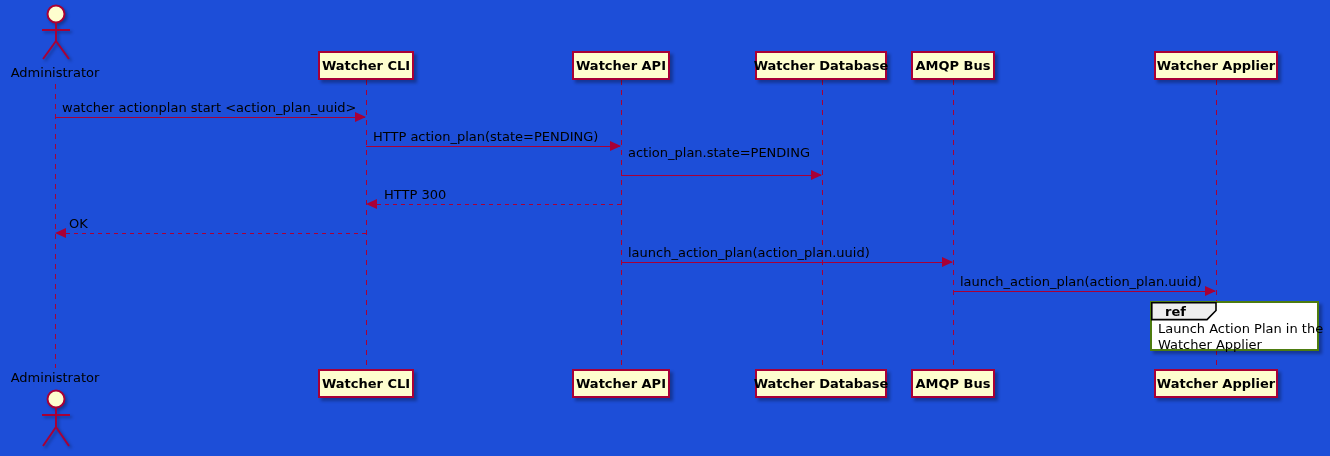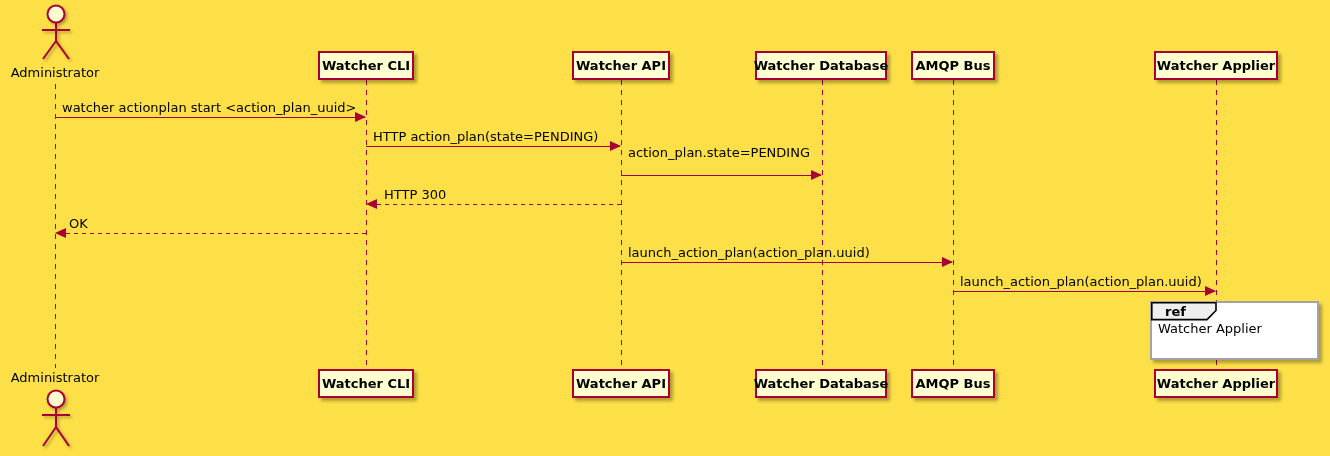--- a/index.html
+++ b/index.html
@@ -1,19 +1,19 @@
 <!DOCTYPE html>
 <html><head>
 <meta charset="utf-8">
 <style>
   html,body{margin:0;padding:0;background:#ffffff;}
   .canvas{
     position:relative;
     width:1330px;height:456px;
-    background:#fde047;
+    background:#1d4ed8;
     font-family:"DejaVu Sans","Liberation Sans",sans-serif;
     font-size:13px;color:#000;
     overflow:hidden;
   }
   .participant{
     position:absolute;height:29px;box-sizing:border-box;
     background:#FEFECE;border:2px solid #A80036;
     display:flex;align-items:center;justify-content:center;
     box-shadow:3px 3px 3px rgba(0,0,0,0.30);
     white-space:nowrap;
@@ -34,22 +34,22 @@
     position:absolute;width:0;height:0;
     border-top:5px solid transparent;border-bottom:5px solid transparent;
     border-left:11px solid #A80036;
   }
   .arrow-left{
     position:absolute;width:0;height:0;
     border-top:5px solid transparent;border-bottom:5px solid transparent;
     border-right:11px solid #A80036;
   }
   .ref-box{
-    position:absolute;left:1150px;top:301px;width:169px;height:59px;
-    box-sizing:border-box;background:#ffffff;border:2px solid #a3a3a3;
+    position:absolute;left:1150px;top:301px;width:169px;height:50px;
+    box-sizing:border-box;background:#ffffff;border:2px solid #4d7c0f;
     box-shadow:3px 3px 3px rgba(0,0,0,0.30);
   }
   .ref-tab{position:absolute;left:-1px;top:-1px;}
   .ref-tab text{font-family:"DejaVu Sans","Liberation Sans",sans-serif;font-size:13px;font-weight:bold;}
   .ref-content{position:absolute;left:6px;top:18px;line-height:16px;white-space:nowrap;}
   .ref-content span{display:block;}
 </style>
 </head>
 <body>
 
@@ -118,20 +118,21 @@
     <div class="msg-line" style="left:953px;top:291px;width:262px"></div>
     <div class="arrow-right" style="left:1205px;top:286px"></div>
   </div>
 
   <div class="ref-box">
     <svg class="ref-tab" width="70" height="19" viewBox="0 0 70 19">
       <path d="M0.8,0.8 L65,0.8 L65,8.5 L56,17.6 L0.8,17.6 Z" fill="#EEEEEE" stroke="#000000" stroke-width="1.6"></path>
       <text x="14" y="14">ref</text>
     </svg>
     <div class="ref-content">
+      <span>Launch Action Plan in the</span>
       <span>Watcher Applier</span>
     </div>
   </div>
 
   <div class="participant" style="left:318px;top:369px;width:96px">Watcher CLI</div>
   <div class="participant" style="left:572px;top:369px;width:98px">Watcher API</div>
   <div class="participant" style="left:755px;top:369px;width:132px">Watcher Database</div>
   <div class="participant" style="left:911px;top:369px;width:84px">AMQP Bus</div>
   <div class="participant" style="left:1154px;top:369px;width:124px">Watcher Applier</div>
 

